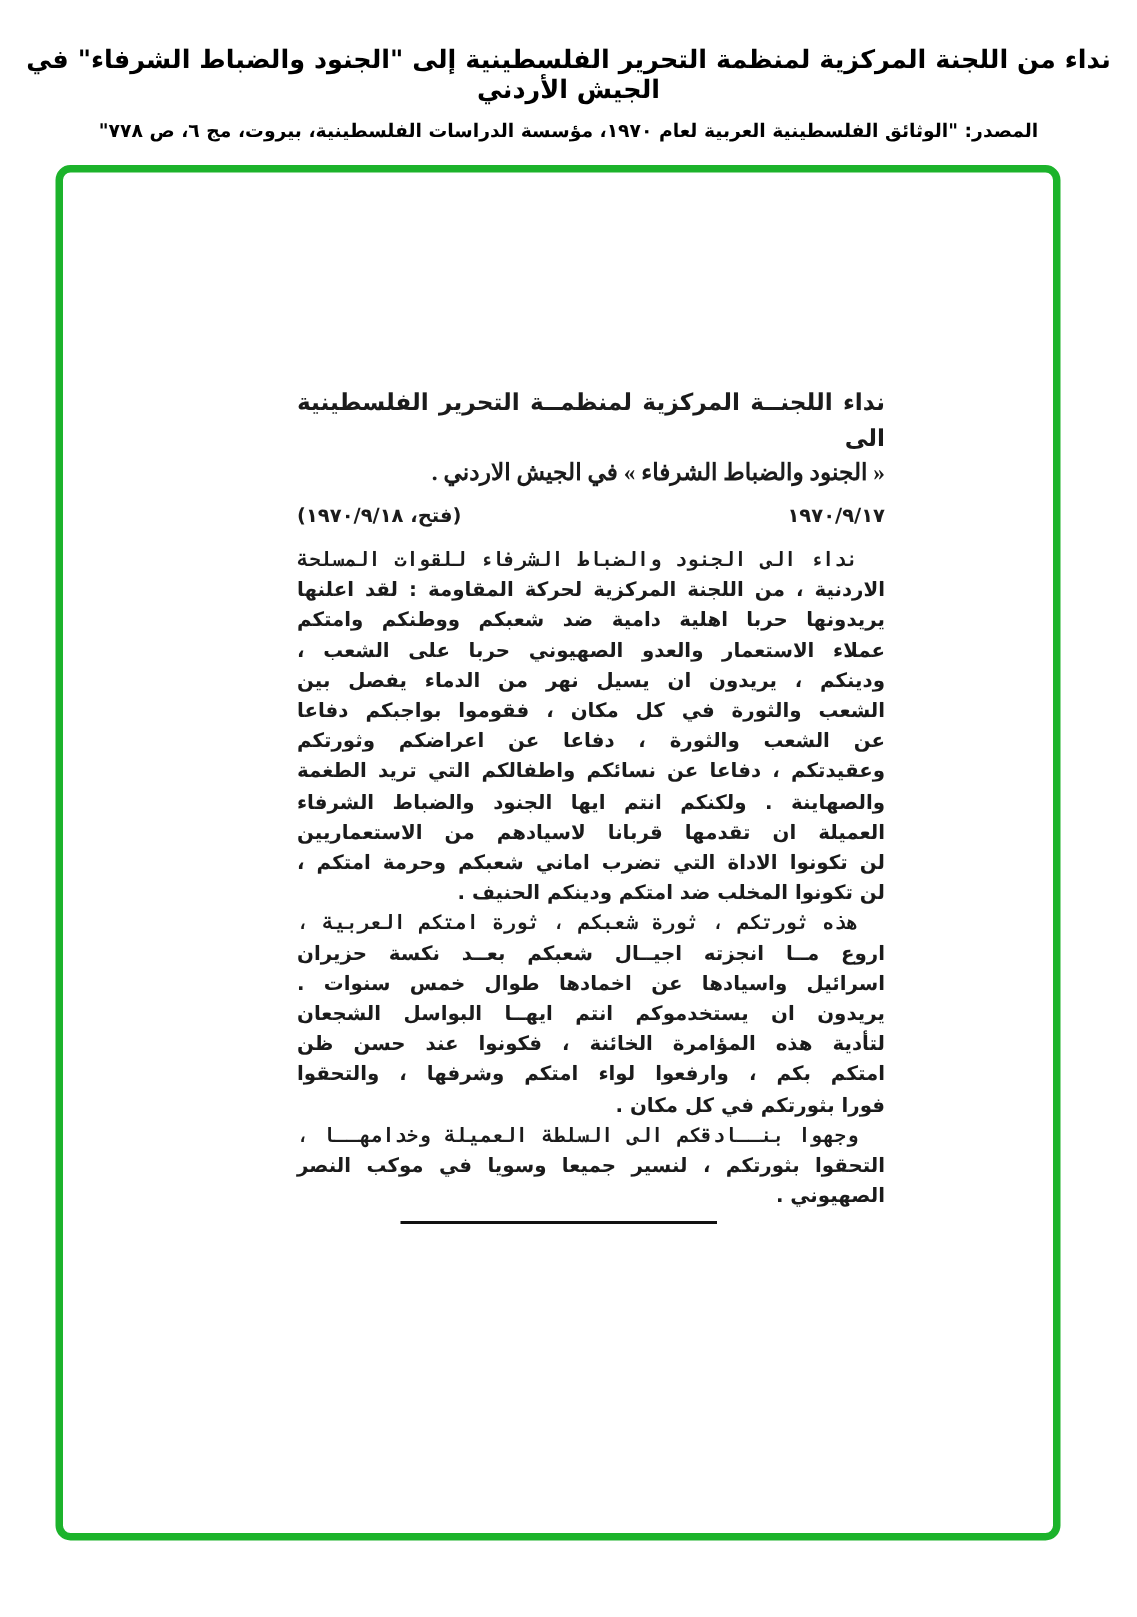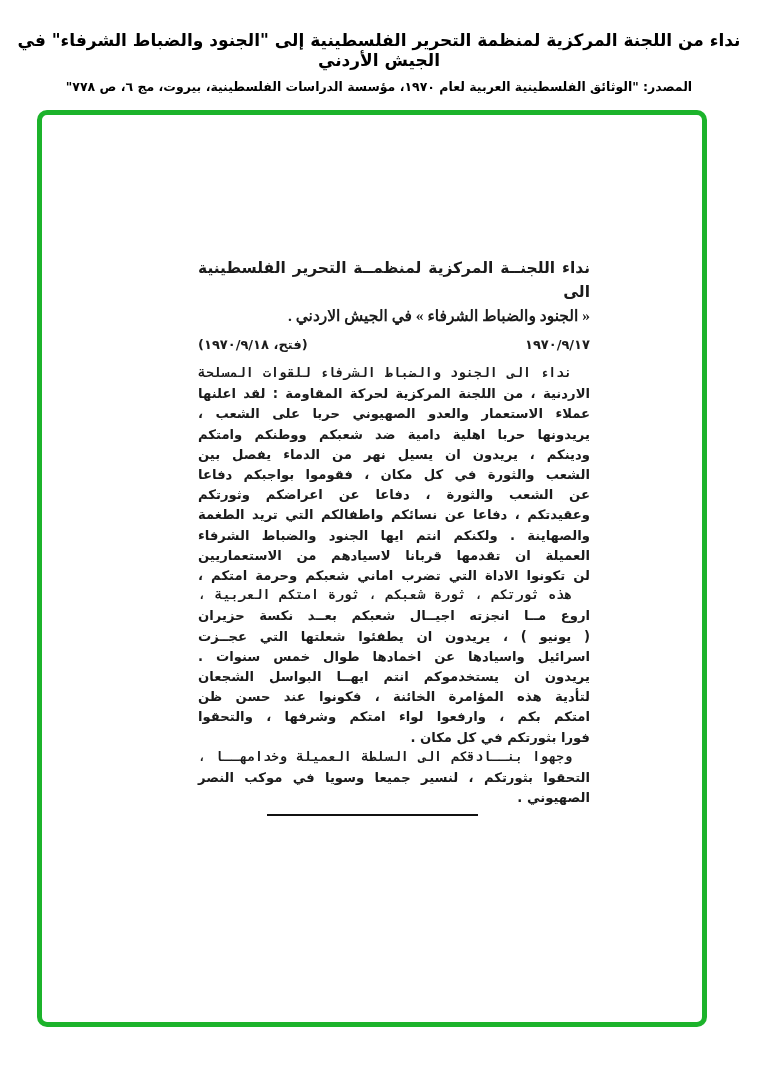--- a/index.html
+++ b/index.html
@@ -99,34 +99,34 @@
     <div class="t-line last">« الجنود والضباط الشرفاء » في الجيش الاردني .</div>
   </div>
   <div class="date-row">
     <span>١٩٧٠/٩/١٧</span>
     <span>(فتح، ١٩٧٠/٩/١٨)</span>
   </div>
   <div class="doc-body">
       <div>
         <div class="line first">نداء الى الجنود والضباط الشرفاء للقوات المسلحة</div>
         <div class="line">الاردنية ، من اللجنة المركزية لحركة المقاومة : لقد اعلنها</div>
+        <div class="line">يريدونها حربا اهلية دامية ضد شعبكم ووطنكم وامتكم</div>
         <div class="line">عملاء الاستعمار والعدو الصهيوني حربا على الشعب ،</div>
-        <div class="line">يريدونها حربا اهلية دامية ضد شعبكم ووطنكم وامتكم</div>
         <div class="line">ودينكم ، يريدون ان يسيل نهر من الدماء يفصل بين</div>
         <div class="line">الشعب والثورة في كل مكان ، فقوموا بواجبكم دفاعا</div>
         <div class="line">عن الشعب والثورة ، دفاعا عن اعراضكم وثورتكم</div>
         <div class="line">وعقيدتكم ، دفاعا عن نسائكم واطفالكم التي تريد الطغمة</div>
         <div class="line">والصهاينة . ولكنكم انتم ايها الجنود والضباط الشرفاء</div>
         <div class="line">العميلة ان تقدمها قربانا لاسيادهم من الاستعماريين</div>
         <div class="line">لن تكونوا الاداة التي تضرب اماني شعبكم وحرمة امتكم ،</div>
+        <div class="line last">لن تكونوا المخلب ضد امتكم ودينكم الحنيف .</div>
       </div>
       <div>
         <div class="line first">هذه ثورتكم ، ثورة شعبكم ، ثورة امتكم العربية ،</div>
         <div class="line">اروع مــا انجزته اجيــال شعبكم بعــد نكسة حزيران</div>
-        <div class="line">( يونيو ) ، يريدون ان يطفئوا شعلتها التي عجــزت</div>
         <div class="line">اسرائيل واسيادها عن اخمادها طوال خمس سنوات .</div>
         <div class="line">يريدون ان يستخدموكم انتم ايهــا البواسل الشجعان</div>
         <div class="line">لتأدية هذه المؤامرة الخائنة ، فكونوا عند حسن ظن</div>
         <div class="line">امتكم بكم ، وارفعوا لواء امتكم وشرفها ، والتحقوا</div>
         <div class="line last">فورا بثورتكم في كل مكان .</div>
       </div>
       <div>
         <div class="line first">وجهوا بنــادقكم الى السلطة العميلة وخدامهــا ،</div>
         <div class="line">التحقوا بثورتكم ، لنسير جميعا وسويا في موكب النصر</div>
         <div class="line last">الصهيوني .</div>

